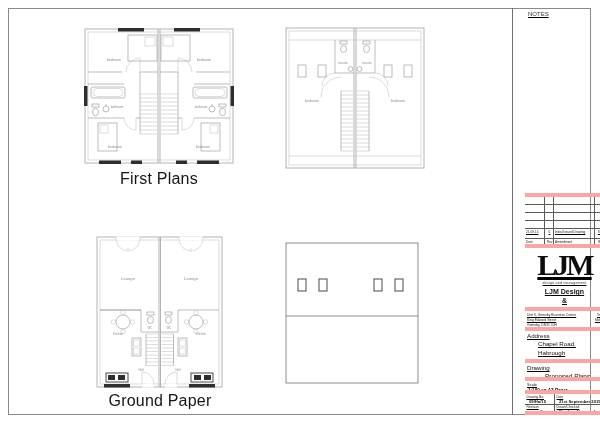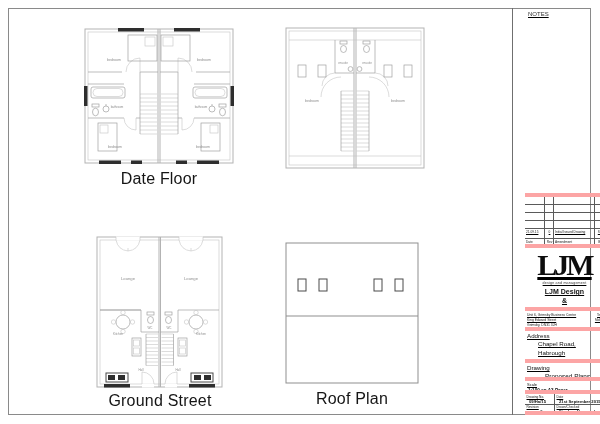--- a/index.html
+++ b/index.html
@@ -128,21 +128,21 @@
       <g>
         <text class="rmlabel" x="30" y="33" text-anchor="middle">bedroom</text>
         <text class="rmlabel" x="120" y="33" text-anchor="middle">bedroom</text>
         <text class="rmlabel sm" x="33" y="80" text-anchor="middle">bathroom</text>
         <text class="rmlabel sm" x="117" y="80" text-anchor="middle">bathroom</text>
         <text class="rmlabel" x="31" y="120" text-anchor="middle">bedroom</text>
         <text class="rmlabel" x="119" y="120" text-anchor="middle">bedroom</text>
       </g>
     </svg>
   </div>
-  <div class="plan-title" style="left:84px;top:170px;width:150px;">Date Floor</div>
+  <div class="plan-title" style="left:84px;top:170px;width:150px;">First Plans</div>
 
   <div class="plan" style="left:285px;top:27px;width:140px;height:142px;">
     <svg viewBox="0 0 140 142">
       <g>
         <rect class="wall" x="1" y="1" width="138" height="140"></rect>
         <rect class="thin" x="4" y="4" width="132" height="134"></rect>
         <line class="wall" x1="69" y1="1" x2="69" y2="141"></line>
         <line class="wall" x1="71" y1="1" x2="71" y2="141"></line>
         <line class="thin" x1="4" y1="13" x2="136" y2="13"></line>
         <line class="thin" x1="4" y1="129" x2="136" y2="129"></line>
@@ -250,37 +250,36 @@
         <text class="rmlabel lg" x="95" y="44" text-anchor="middle">Lounge</text>
         <text class="rmlabel sm" x="22" y="99" text-anchor="middle">Kitchen</text>
         <text class="rmlabel sm" x="105" y="99" text-anchor="middle">Kitchen</text>
         <text class="rmlabel sm" x="54" y="93" text-anchor="middle">WC</text>
         <text class="rmlabel sm" x="73" y="93" text-anchor="middle">WC</text>
         <text class="rmlabel sm" x="45" y="135" text-anchor="middle">Hall</text>
         <text class="rmlabel sm" x="82" y="135" text-anchor="middle">Hall</text>
       </g>
     </svg>
   </div>
-  <div class="plan-title" style="left:90px;top:392px;width:140px;">Ground Street</div>
+  <div class="plan-title" style="left:90px;top:392px;width:140px;">Ground Paper</div>
 
   <div class="plan" style="left:285px;top:242px;width:134px;height:142px;">
     <svg viewBox="0 0 134 142">
       <g>
         <rect class="roofline" x="1" y="1" width="132" height="140"></rect>
         <line class="roofline" x1="1" y1="74" x2="133" y2="74"></line>
       </g>
       <g>
         <rect class="darkline" x="13" y="37" width="8" height="12"></rect>
         <rect class="darkline" x="34" y="37" width="8" height="12"></rect>
         <rect class="darkline" x="89" y="37" width="8" height="12"></rect>
         <rect class="darkline" x="110" y="37" width="8" height="12"></rect>
       </g>
     </svg>
   </div>
-  <div class="plan-title" style="left:285px;top:390px;width:134px;">Roof Plan</div>
 
   <div class="right-panel">
 
     <div class="blk notes-box">
       <span>NOTES</span>
     </div>
 
     <div class="blk rev-table">
       <div class="rev-row empty">
           <div class="rc date"></div>

